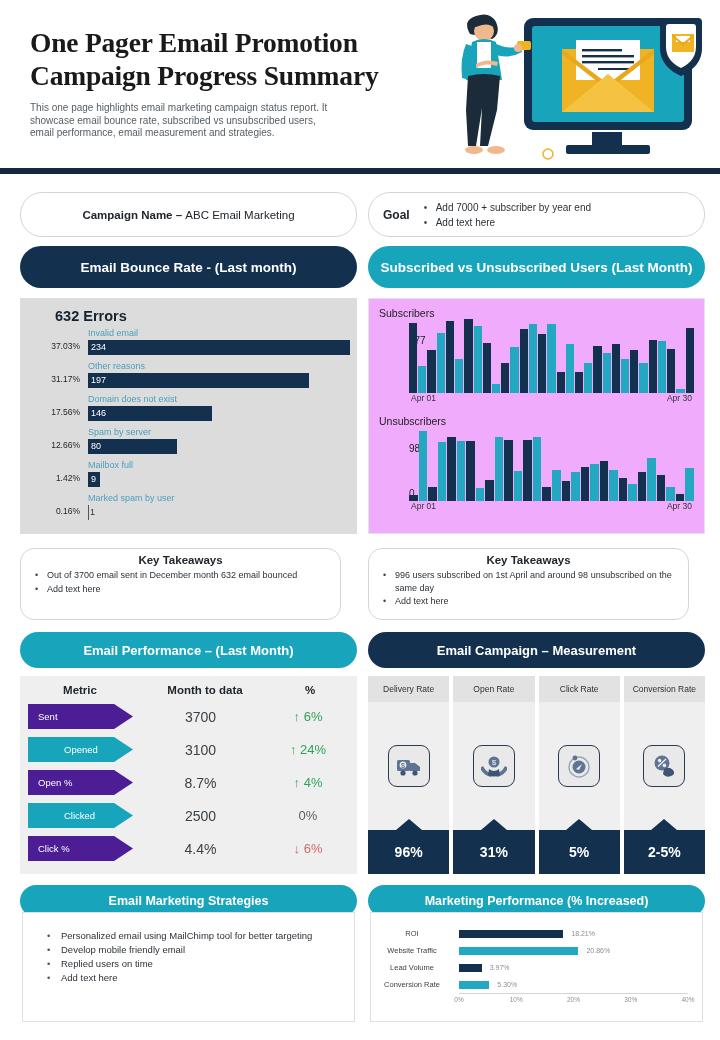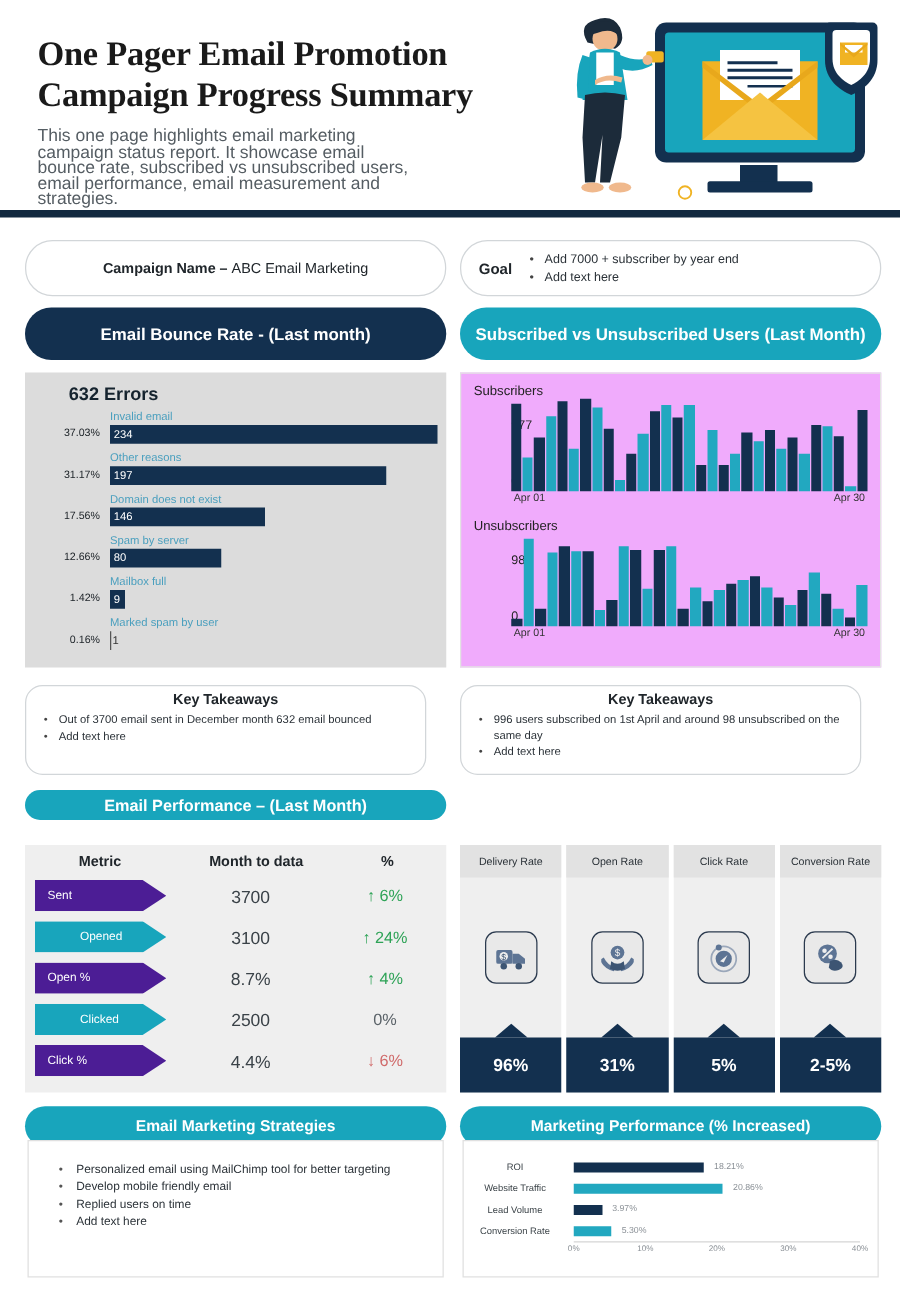--- a/index.html
+++ b/index.html
@@ -18,21 +18,21 @@
     font-family: "Liberation Serif", serif;
     font-weight: bold;
     font-size: 27.5px;
     line-height: 33px;
     color: #1a1a1a;
     letter-spacing: -0.2px;
     width: 430px;
   }
   .subtitle {
     margin-top: 10px;
-    font-size: 14px;
+    font-size: 10px;
     line-height: 12.5px;
     color: #555d63;
     width: 300px;
   }
   .header-rule {
     position: absolute; left: 0; top: 168px;
     width: 720px; height: 6px; background: #12293f;
   }
   .hero { position: absolute; right: 8px; top: 4px; width: 280px; height: 168px; }
 
@@ -115,21 +115,21 @@
     border: 1px solid #d2d6d9; border-radius: 14px; background: #fff; padding: 5px 8px;
   }
   .kt.left { left: 20px; }
   .kt.right { left: 368px; }
   .kt-title { text-align: center; font-size: 11.5px; font-weight: bold; color: #20262b; margin-bottom: 3px; }
   .kt ul { list-style: none; }
   .kt li { font-size: 9px; color: #2b3238; line-height: 12.5px; position: relative; padding-left: 18px; margin-bottom: 1px; }
   .kt li:before { content: "•"; position: absolute; left: 6px; color: #444; }
 
   
-  .bar-perf { position: absolute; left: 20px; top: 632px; width: 337px; height: 24px; font-size: 13px; }
+  .bar-perf { position: absolute; left: 20px; top: 632px; width: 337px; height: 36px; font-size: 13px; }
   .bar-meas { position: absolute; left: 368px; top: 632px; width: 337px; height: 36px; font-size: 13px; }
 
   
   .perf-panel {
     position: absolute; left: 20px; top: 676px; width: 337px; height: 198px;
     background: #efefef;
   }
   .perf-head { display: flex; padding: 8px 0 4px 0; }
   .perf-head div { font-size: 11.5px; font-weight: bold; color: #20262b; }
   .perf-head .c1 { width: 120px; text-align: center; }
@@ -399,20 +399,21 @@
   </div>
   <div class="kt right">
     <div class="kt-title">Key Takeaways</div>
     <ul>
       <li>996 users subscribed on 1st April and around  98 unsubscribed on the same day</li>
       <li>Add text here</li>
     </ul>
   </div>
 
   <div class="pill-teal bar-perf">Email Performance  –  (Last Month)</div>
+  <div class="pill-navy bar-meas">Email Campaign – Measurement</div>
 
   <div class="perf-panel">
     <div class="perf-head">
       <div class="c1">Metric</div>
       <div class="c2">Month to data</div>
       <div class="c3">%</div>
     </div>
     <div id="perf-rows">
         <div class="perf-row">
           <div class="perf-tag navy">Sent</div>

